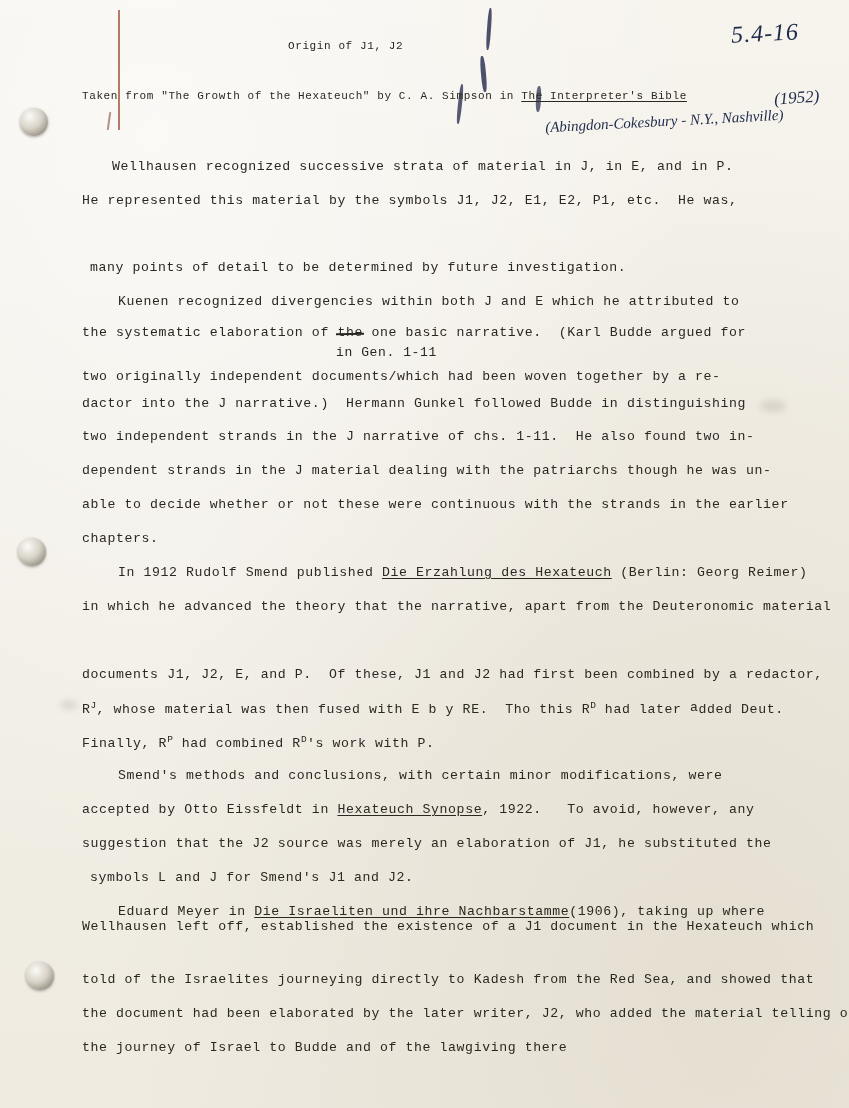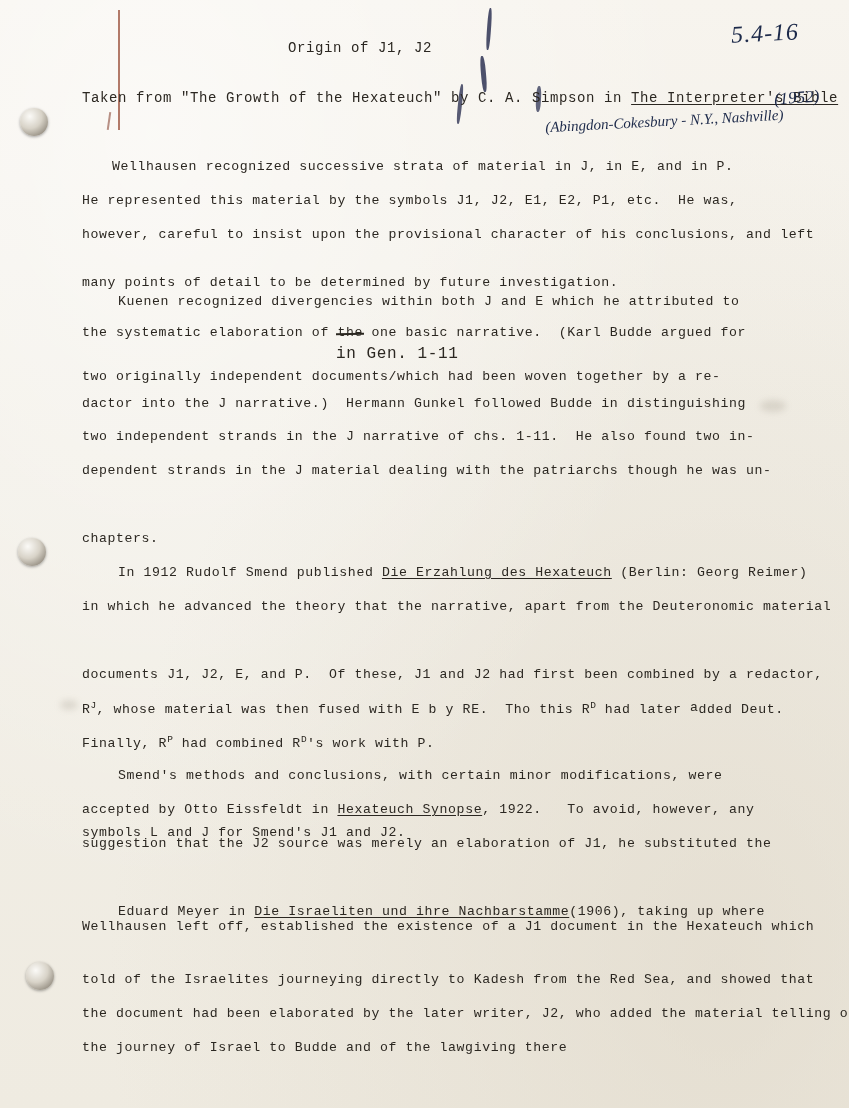--- a/index.html
+++ b/index.html
@@ -27,21 +27,21 @@
       linear-gradient(180deg, #f7f4ee 0%, #f2efe7 40%, #efebe1 100%);
     pointer-events: none;
   }
   .layer { position: absolute; left: 0; top: 0; width: 849px; height: 1108px; }
 
   
   .typed {
     position: absolute;
     white-space: pre;
     font-family: "Liberation Mono", "DejaVu Sans Mono", monospace;
-    font-size: 14px;
+    font-size: 11px;
     letter-spacing: 0.6px;
     line-height: 1;
     color: #2b2721;
   }
   .title { left: 288px; top: 41px; }
   .src   { left: 82px;  top: 91px; }
 
   .body-line { left: 82px; font-size: 13.2px; }
 
   .u { text-decoration: underline; text-underline-offset: 2px; }
@@ -63,21 +63,21 @@
     top: 52%;
     height: 1.6px;
     background: #2b2721;
     transform: rotate(-1.2deg);
   }
 
   
   .insert {
     position: absolute;
     font-family: "Liberation Mono", "DejaVu Sans Mono", monospace;
-    font-size: 16px;
+    font-size: 13px;
     letter-spacing: 0.6px;
     color: #2b2721;
     white-space: pre;
   }
 
   
   .hand {
     position: absolute;
     font-family: "Liberation Serif", "DejaVu Serif", serif;
     color: #1d2a4a;
@@ -171,45 +171,45 @@
     <div class="typed title">Origin of J1, J2</div>
 
     <div class="typed src"><span>Taken from "The Growth of the Hexateuch" by C. A. Simpson in </span><span class="u">The Interpreter's Bible</span></div>
 
     <div class="hand hand-num">5.4-16</div>
     <div class="hand hand-date">(1952)</div>
     <div class="hand hand-pub">(Abingdon-Cokesbury - N.Y., Nashville)</div>
 
     <div class="typed body-line" style="top:160px; left:112px;">Wellhausen recognized successive strata of material in J, in E, and in P.</div>
     <div class="typed body-line" style="top:194px;">He represented this material by the symbols J1, J2, E1, E2, P1, etc.  He was,</div>
-    <div class="typed body-line" style="top:228px;">however, careful to insist upon the provisional character of his conclusions, and left</div>
-    <div class="typed body-line" style="top:276px;">many points of detail to be determined by future investigation.</div>
+    <div class="typed body-line" style="top:261px;margin-left:8px;">many points of detail to be determined by future investigation.</div>
 
     <div class="typed body-line" style="top:295px; left:118px;">Kuenen recognized divergencies within both J and E which he attributed to</div>
 
     <div class="typed body-line" style="top:326px;">the systematic elaboration of <span class="strike">the</span> one basic narrative.  (Karl Budde argued for</div>
 
     <div class="insert" style="left:336px; top:345px;">in Gen. 1-11</div>
 
     <div class="typed body-line" style="top:370px;text-align:right;">two originally independent documents/which had been woven together by a re-</div>
     <div class="typed body-line" style="top:397px;">dactor into the J narrative.)  Hermann Gunkel followed Budde in distinguishing</div>
     <div class="typed body-line" style="top:430px;">two independent strands in the J narrative of chs. 1-11.  He also found two in-</div>
     <div class="typed body-line" style="top:464px;">dependent strands in the J material dealing with the patriarchs though he was un-</div>
+    <div class="typed body-line" style="top:498px;">able to decide whether or not these were continuous with the strands in the earlier</div>
     <div class="typed body-line" style="top:532px;">chapters.</div>
 
     <div class="typed body-line" style="top:566px; left:118px;">In 1912 Rudolf Smend published <span class="u">Die Erzahlung des Hexateuch</span> (Berlin: Georg Reimer)</div>
     <div class="typed body-line" style="top:600px;">in which he advanced the theory that the narrative, apart from the Deuteronomic material</div>
     <div class="typed body-line" style="top:668px;">documents J1, J2, E, and P.  Of these, J1 and J2 had first been combined by a redactor,</div>
     <div class="typed body-line" style="top:701px;">R<span class="sup">J</span>, whose material was then fused with E b y RE.  Tho this R<span class="sup">D</span> had later <span style="vertical-align:2px;">a</span>dded Deut.</div>
     <div class="typed body-line" style="top:735px;">Finally, R<span class="sup">P</span> had combined R<span class="sup">D</span>'s work with P.</div>
 
     <div class="typed body-line" style="top:769px; left:118px;">Smend's methods and conclusions, with certain minor modifications, were</div>
     <div class="typed body-line" style="top:803px;">accepted by Otto Eissfeldt in <span class="u">Hexateuch Synopse</span>, 1922.   To avoid, however, any</div>
     <div class="typed body-line" style="top:837px;">suggestion that the J2 source was merely an elaboration of J1, he substituted the</div>
-    <div class="typed body-line" style="top:826px;">symbols L and J for Smend's J1 and J2.</div>
+    <div class="typed body-line" style="top:871px;margin-left:8px;">symbols L and J for Smend's J1 and J2.</div>
 
     <div class="typed body-line" style="top:905px; left:118px;">Eduard Meyer in <span class="u">Die Israeliten und ihre Nachbarstamme</span>(1906), taking up where</div>
     <div class="typed body-line" style="top:920px;font-family:Liberation Mono, monospace;">Wellhausen left off, established the existence of a J1 document in the Hexateuch which</div>
     <div class="typed body-line" style="top:973px;">told of the Israelites journeying directly to Kadesh from the Red Sea, and showed that</div>
     <div class="typed body-line" style="top:1007px;">the document had been elaborated by the later writer, J2, who added the material telling of</div>
     <div class="typed body-line" style="top:1041px;">the journey of Israel to Budde and of the lawgiving there</div>
 
     <div class="punch punch-1"></div>
     <div class="punch punch-2"></div>
     <div class="punch punch-3"></div>

